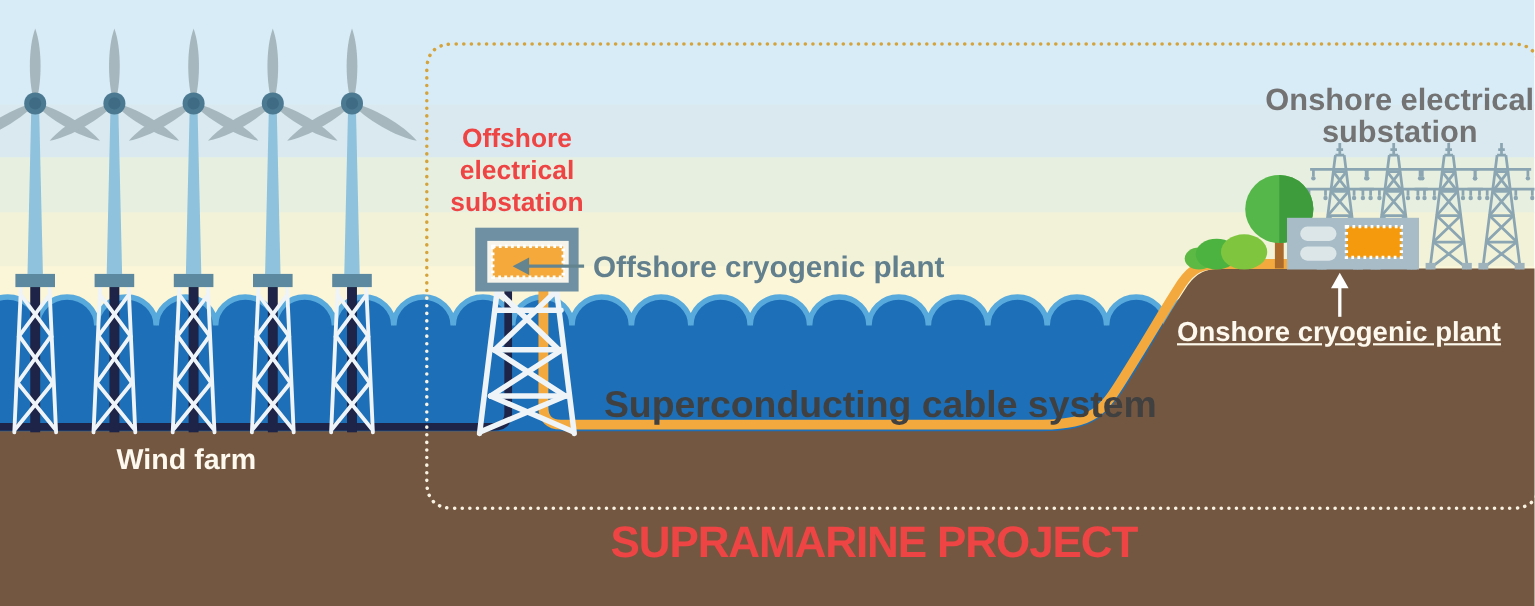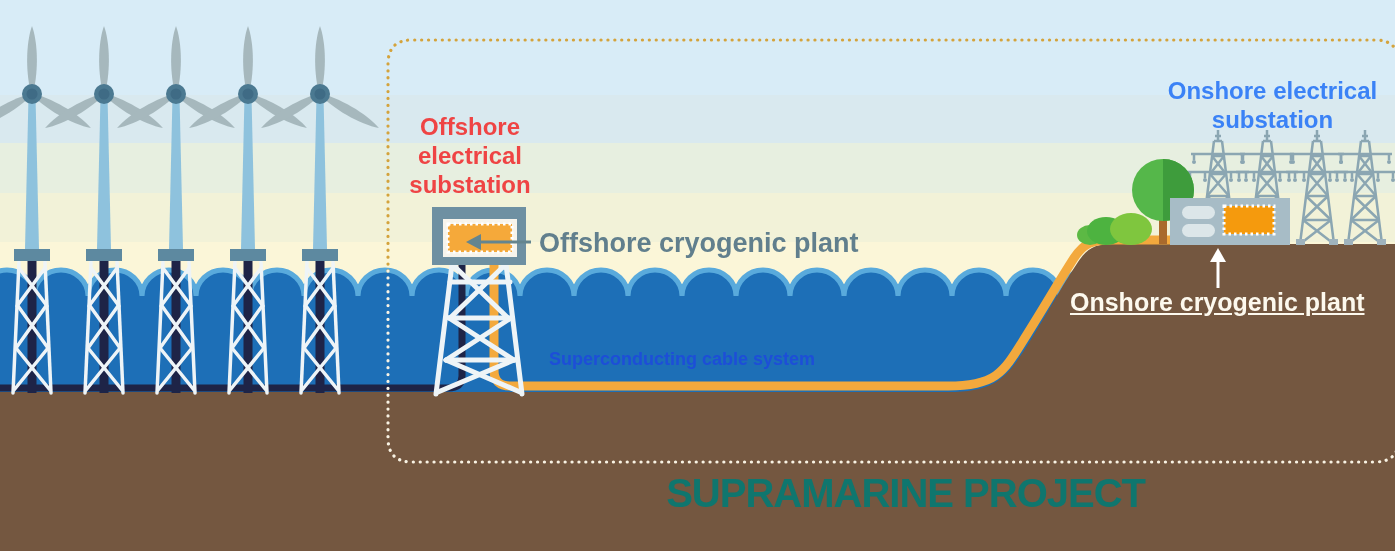--- a/index.html
+++ b/index.html
@@ -5,26 +5,26 @@
   html,body{margin:0;padding:0;background:#ffffff;}
   .stage{
     position:relative;width:1395px;height:551px;overflow:hidden;
     font-family:"Liberation Sans", sans-serif;
   }
   .stage svg.scene{position:absolute;left:0;top:0;width:1395px;height:551px;display:block;}
   .lbl{position:absolute;font-weight:600;white-space:nowrap;}
   .lbl.wrap{white-space:normal;text-align:center;}
   .lbl-offshore-sub{left:393px;top:112px;width:154px;font-size:24px;line-height:29px;color:#ef4444;}
   .lbl-offshore-cryo{left:539px;top:228px;font-size:27px;color:#617f8d;}
-  .lbl-supercable{left:549px;top:349px;font-size:18px;color:#1d4ed8;}
+  .lbl-supercable{left:549px;top:349px;font-size:34px;color:#404040;}
   .lbl-windfarm{left:106px;top:402px;font-size:26px;color:#fdf9ee;}
-  .lbl-onshore-sub{left:1150px;top:76px;width:245px;font-size:24px;line-height:29px;color:#3b82f6;}
+  .lbl-onshore-sub{left:1150px;top:76px;width:245px;font-size:28px;line-height:29px;color:#737373;}
   .lbl-onshore-cryo{left:1070px;top:288px;font-size:25px;color:#fdf9ee;text-decoration:underline;}
-  .lbl-title{left:555px;top:471px;width:590px;text-align:right;font-size:40px;font-weight:700;
-             letter-spacing:-1px;color:#0f766e;white-space:nowrap;}
+  .lbl-title{left:555px;top:471px;width:590px;text-align:left;font-size:40px;font-weight:700;
+             letter-spacing:-1px;color:#ef4444;white-space:nowrap;}
 </style>
 </head>
 <body>
 
 <div class="stage">
   <svg class="scene" viewBox="0 0 1395 551" xmlns="http://www.w3.org/2000/svg">
 
     <defs>
 
       <g id="turbine">
@@ -153,16 +153,17 @@
 
     <g fill="none" stroke-width="3.2" stroke-linecap="round" stroke-dasharray="0.1,6.8">
       <path d="M 388,271 L 388,64 Q 388,40 412,40 L 1375,40 Q 1399,40 1399,64" stroke="#d4a33c"></path>
       <path d="M 388,271 L 388,438 Q 388,462 412,462 L 1375,462 Q 1399,462 1399,438" stroke="#f9f3e4"></path>
     </g>
   </svg>
 
   <div class="lbl wrap lbl-offshore-sub">Offshore electrical substation</div>
   <div class="lbl lbl-offshore-cryo">Offshore cryogenic plant</div>
   <div class="lbl lbl-supercable">Superconducting cable system</div>
+  <div class="lbl lbl-windfarm">Wind farm</div>
   <div class="lbl wrap lbl-onshore-sub">Onshore electrical substation</div>
   <div class="lbl lbl-onshore-cryo">Onshore cryogenic plant</div>
   <div class="lbl lbl-title">SUPRAMARINE PROJECT</div>
 </div>
 
 </body></html>

